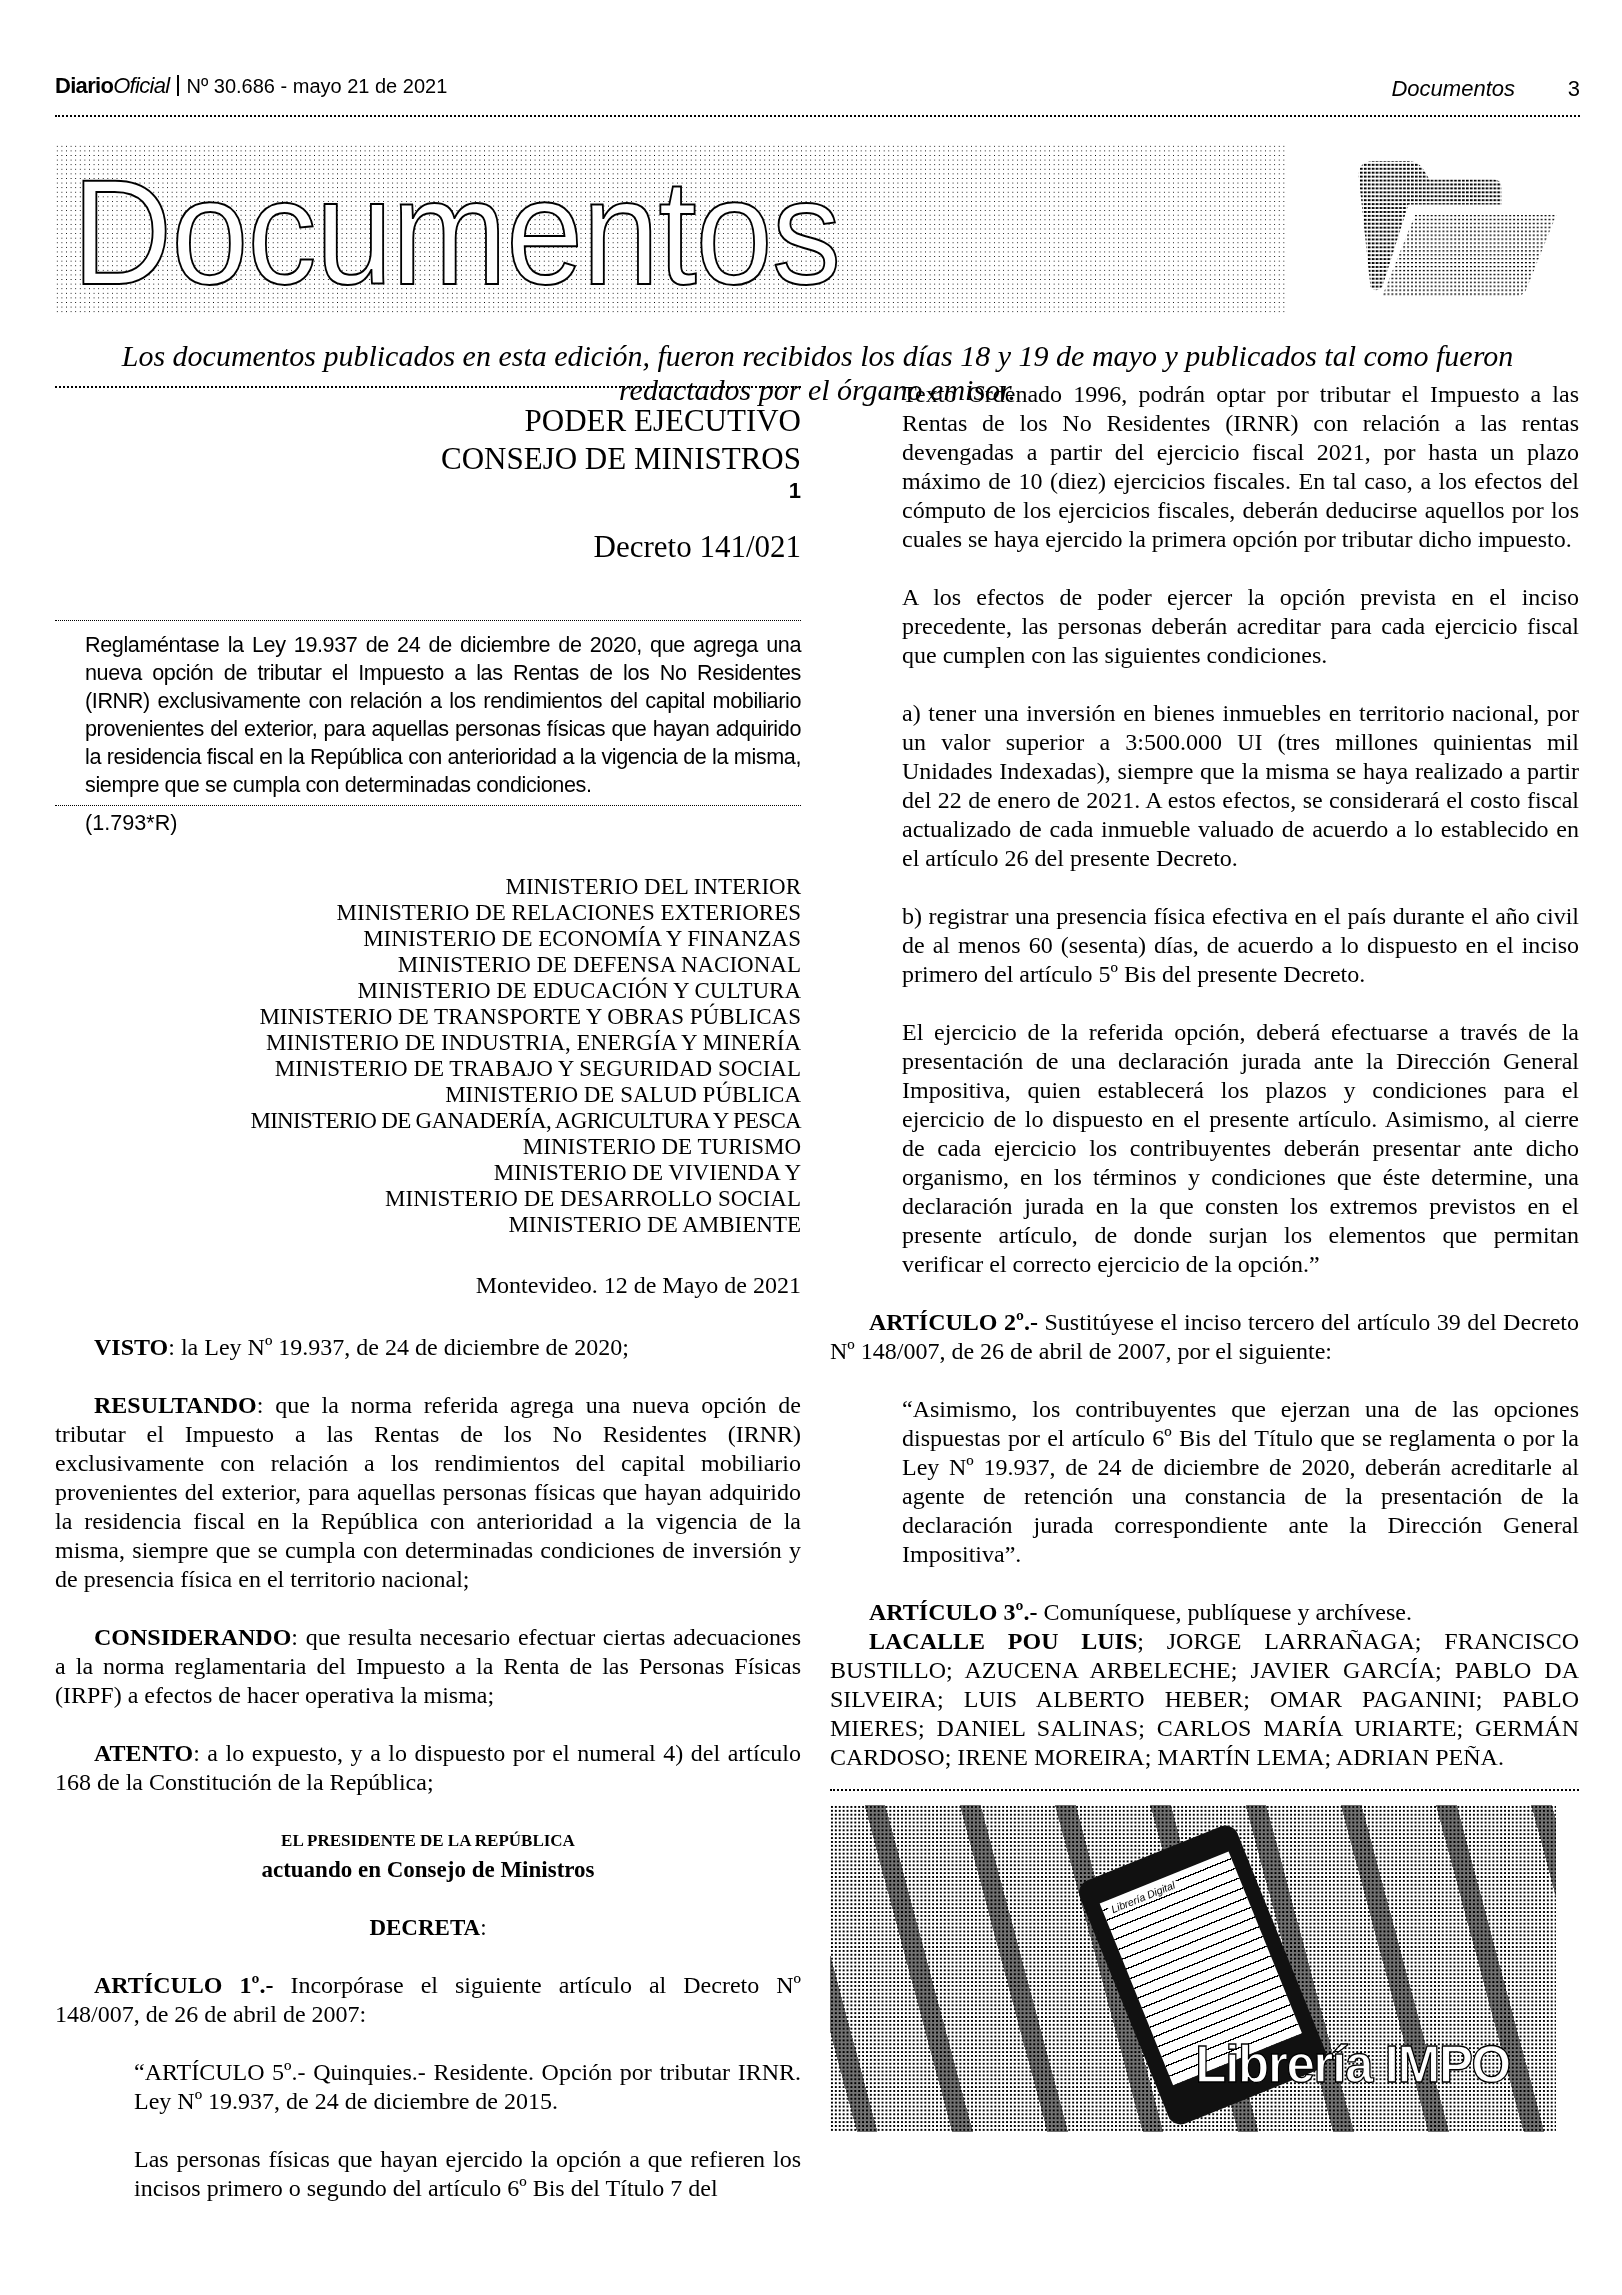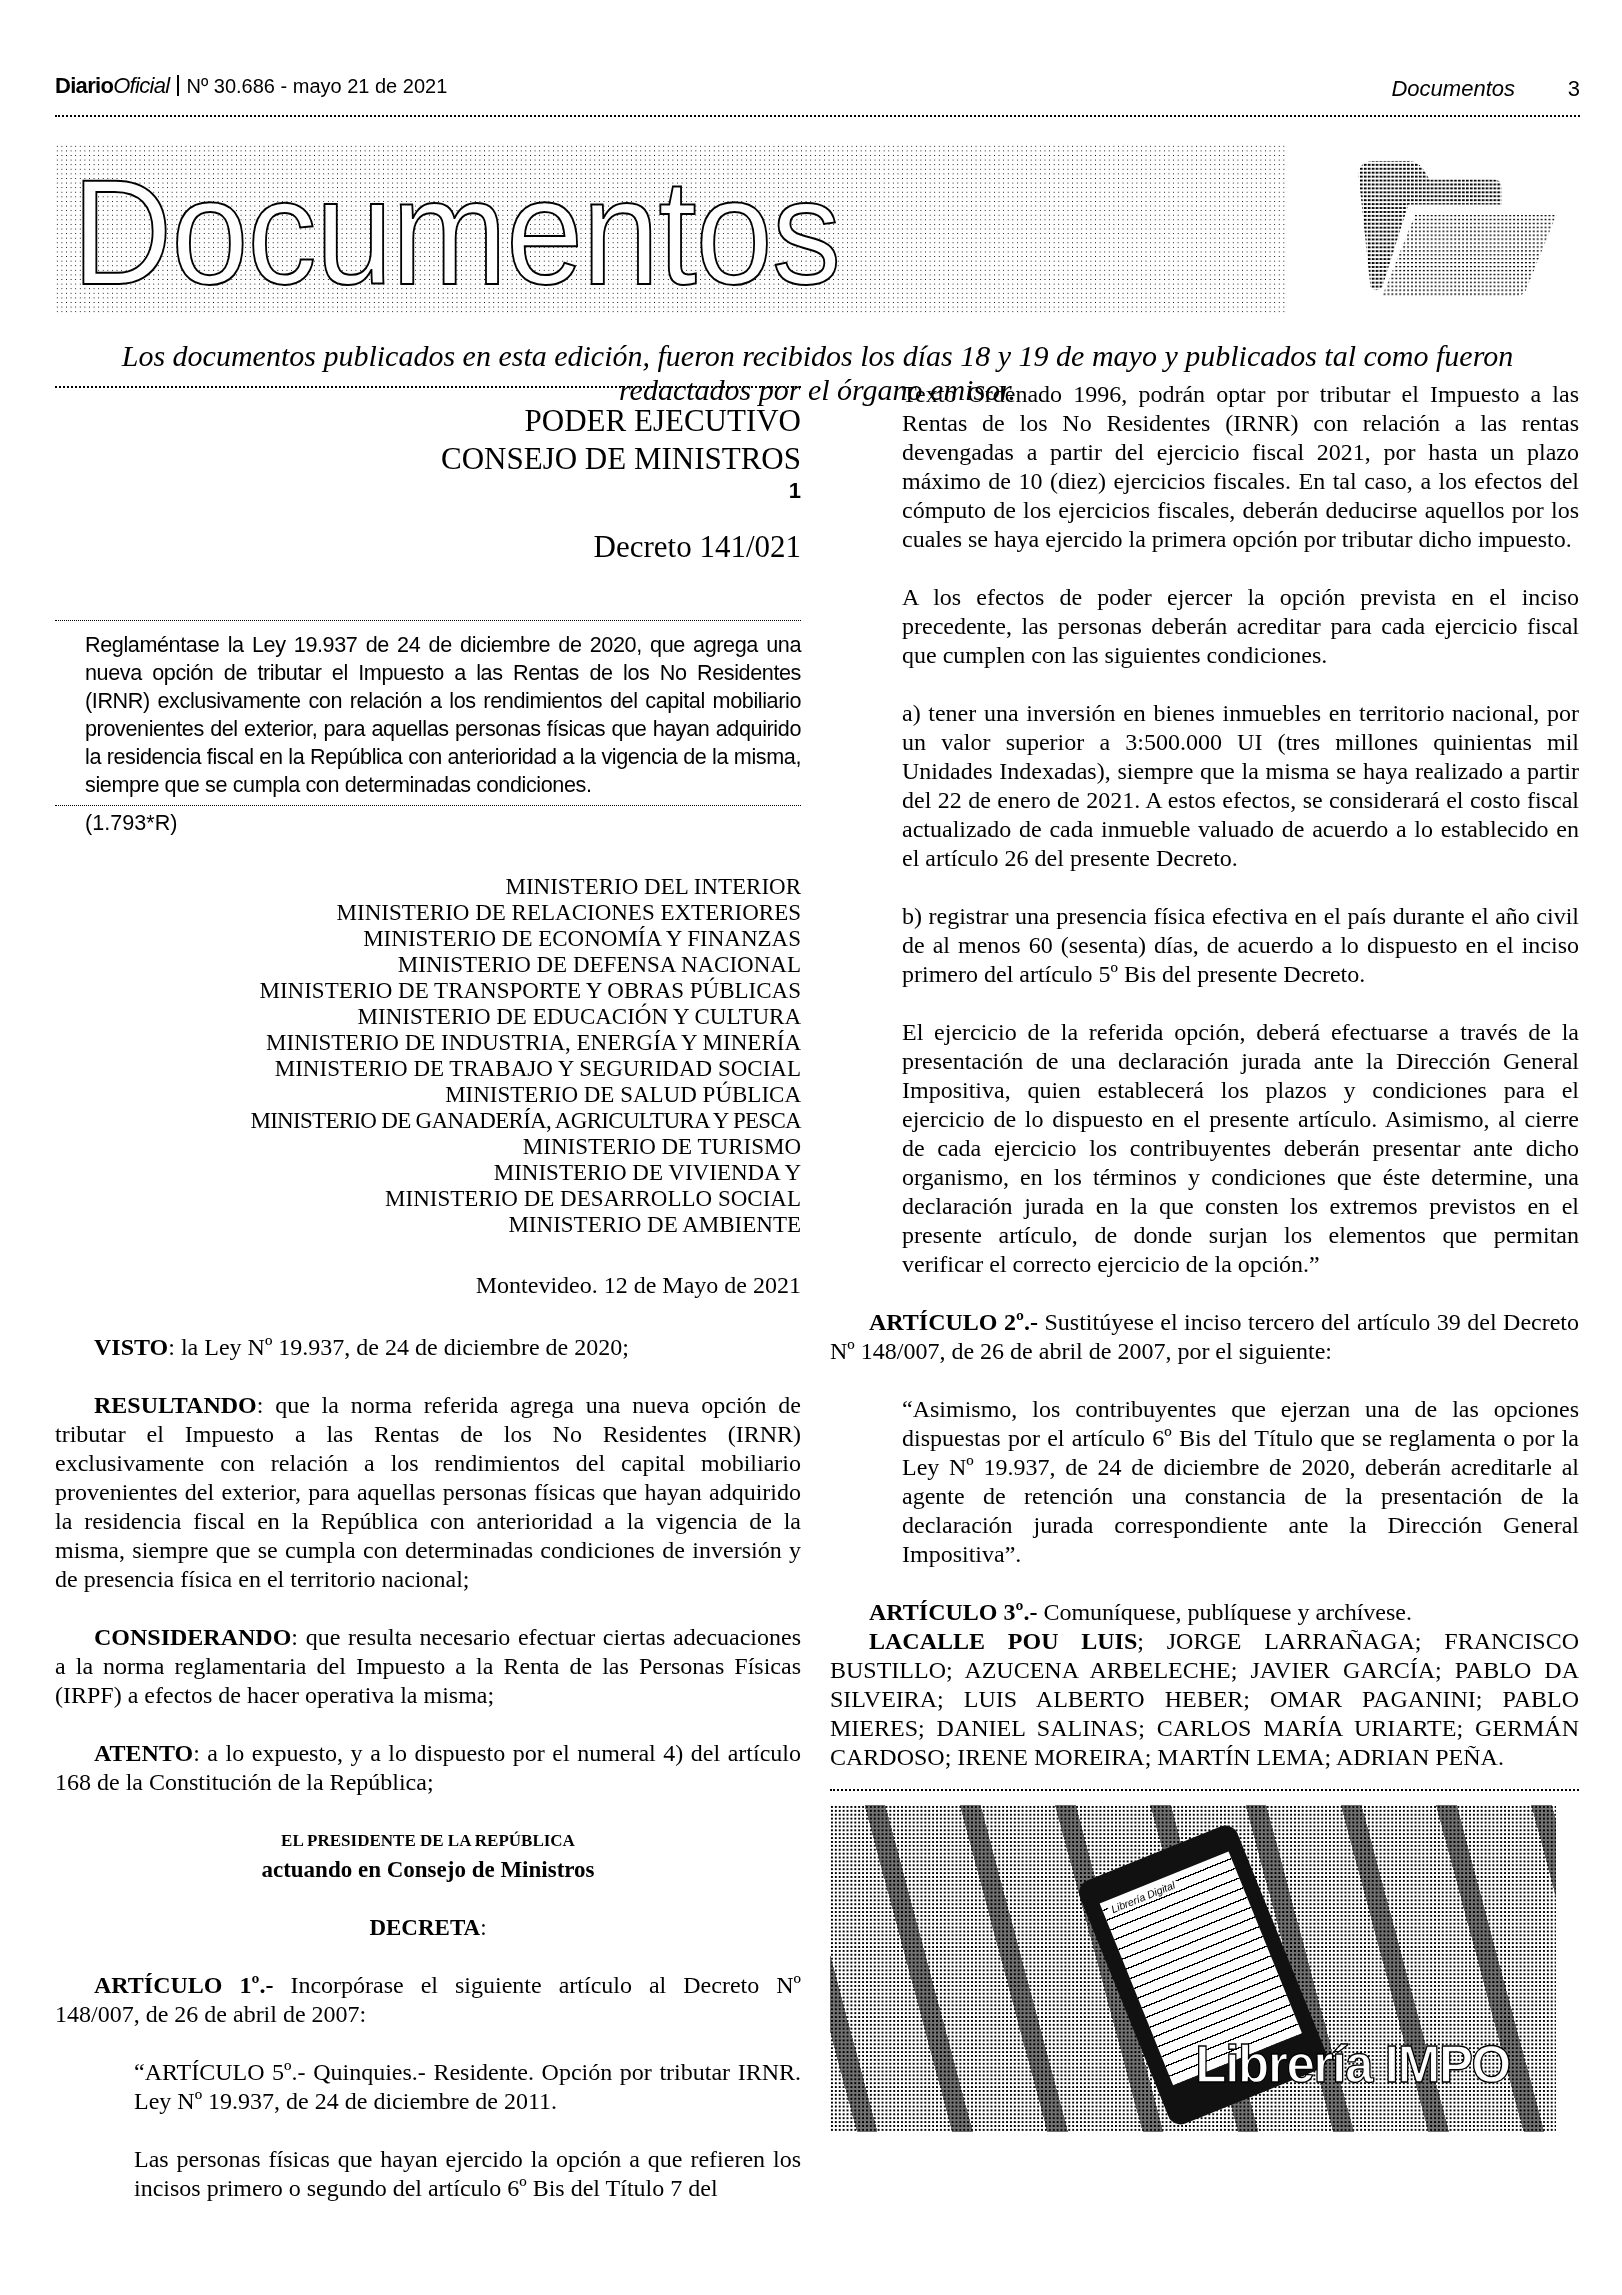--- a/index.html
+++ b/index.html
@@ -109,22 +109,22 @@
     <p>Reglaméntase la Ley 19.937 de 24 de diciembre de 2020, que agrega una nueva opción de tributar el Impuesto a las Rentas de los No Residentes (IRNR) exclusivamente con relación a los rendimientos del capital mobiliario provenientes del exterior, para aquellas personas físicas que hayan adquirido la residencia fiscal en la República con anterioridad a la vigencia de la misma, siempre que se cumpla con determinadas condiciones.</p>
     <div class="dotline-fine"></div>
     <div class="code">(1.793*R)</div>
   </div>
 
   <div class="ministries">
     <div style="padding-left:26px">MINISTERIO DEL INTERIOR</div>
     <div style="padding-left:34px">MINISTERIO DE RELACIONES EXTERIORES</div>
     <div style="padding-left:42px">MINISTERIO DE ECONOMÍA Y FINANZAS</div>
     <div style="padding-left:50px">MINISTERIO DE DEFENSA NACIONAL</div>
+    <div style="padding-left:58px">MINISTERIO DE EDUCACIÓN Y CULTURA</div>
     <div style="padding-left:65px">MINISTERIO DE TRANSPORTE Y OBRAS PÚBLICAS</div>
-    <div style="padding-left:58px">MINISTERIO DE EDUCACIÓN Y CULTURA</div>
     <div style="padding-left:73px">MINISTERIO DE INDUSTRIA, ENERGÍA Y MINERÍA</div>
     <div style="padding-left:81px">MINISTERIO DE TRABAJO Y SEGURIDAD SOCIAL</div>
     <div style="padding-left:89px">MINISTERIO DE SALUD PÚBLICA</div>
     <div style="padding-left:97px; letter-spacing:-0.7px">MINISTERIO DE GANADERÍA, AGRICULTURA Y PESCA</div>
     <div style="padding-left:105px">MINISTERIO DE TURISMO</div>
     <div style="padding-left:113px">MINISTERIO DE VIVIENDA Y</div>
     <div style="padding-left:128px">MINISTERIO DE DESARROLLO SOCIAL</div>
     <div style="padding-left:136px">MINISTERIO DE AMBIENTE</div>
   </div>
 
@@ -139,21 +139,21 @@
     <div class="gap"></div>
     <p class="indent"><b>ATENTO</b><span>: a lo expuesto, y a lo dispuesto por el numeral 4) del artículo 168 de la Constitución de la República;</span></p>
     <div class="gap"></div>
     <p class="center" style="font-size:17px"><b>EL PRESIDENTE DE LA REPÚBLICA</b></p>
     <p class="center" style="font-size:23px"><b>actuando en Consejo de Ministros</b></p>
     <div class="gap"></div>
     <p class="center" style="font-size:23px"><b>DECRETA</b><span>:</span></p>
     <div class="gap"></div>
     <p class="indent"><b>ARTÍCULO 1º.-</b><span> Incorpórase el siguiente artículo al Decreto Nº 148/007, de 26 de abril de 2007:</span></p>
     <div class="gap"></div>
-    <p class="block">“ARTÍCULO 5º.- Quinquies.- Residente. Opción por tributar IRNR. Ley Nº 19.937, de 24 de diciembre de 2011.</p>
+    <p class="block">“ARTÍCULO 5º.- Quinquies.- Residente. Opción por tributar IRNR. Ley Nº 19.937, de 24 de diciembre de 2015.</p>
     <div class="gap"></div>
     <p class="block">Las personas físicas que hayan ejercido la opción a que refieren los incisos primero o segundo del artículo 6º Bis del Título 7 del</p>
   </div>
 </div>
 
 <div class="col-right body-text">
   <div class="right-block">
     <p>Texto Ordenado 1996, podrán optar por tributar el Impuesto a las Rentas de los No Residentes (IRNR) con relación a las rentas devengadas a partir del ejercicio fiscal 2021, por hasta un plazo máximo de 10 (diez) ejercicios fiscales. En tal caso, a los efectos del cómputo de los ejercicios fiscales, deberán deducirse aquellos por los cuales se haya ejercido la primera opción por tributar dicho impuesto.</p>
     <div class="gap"></div>
     <p>A los efectos de poder ejercer la opción prevista en el inciso precedente, las personas deberán acreditar para cada ejercicio fiscal que cumplen con las siguientes condiciones.</p>

